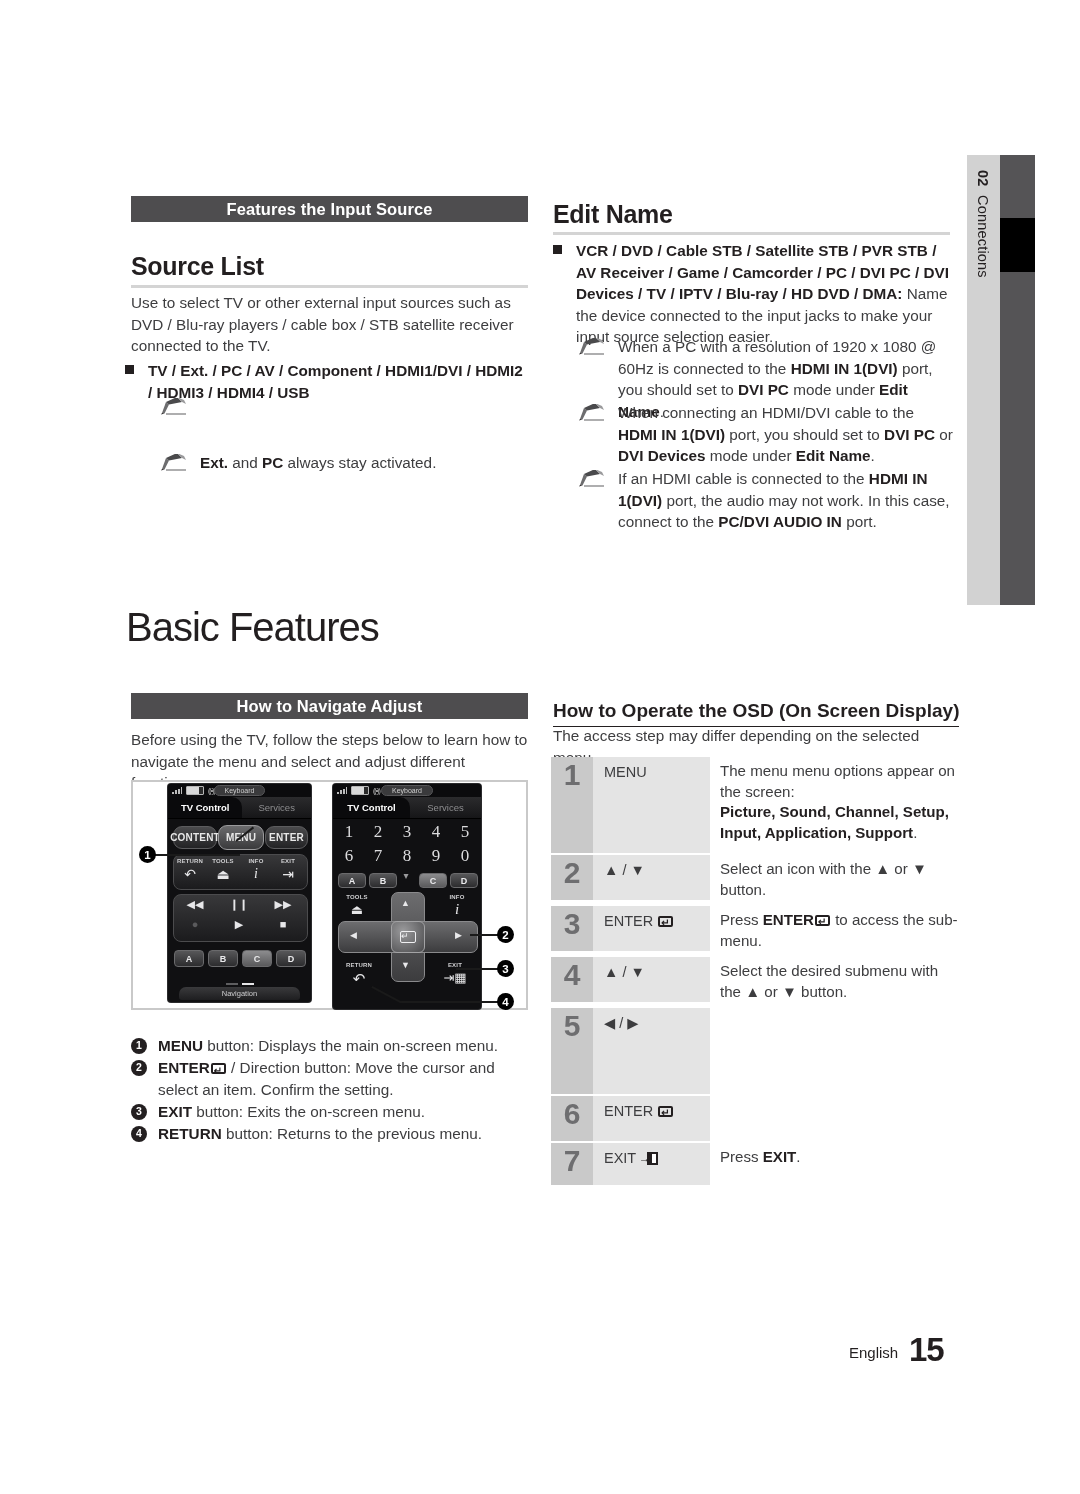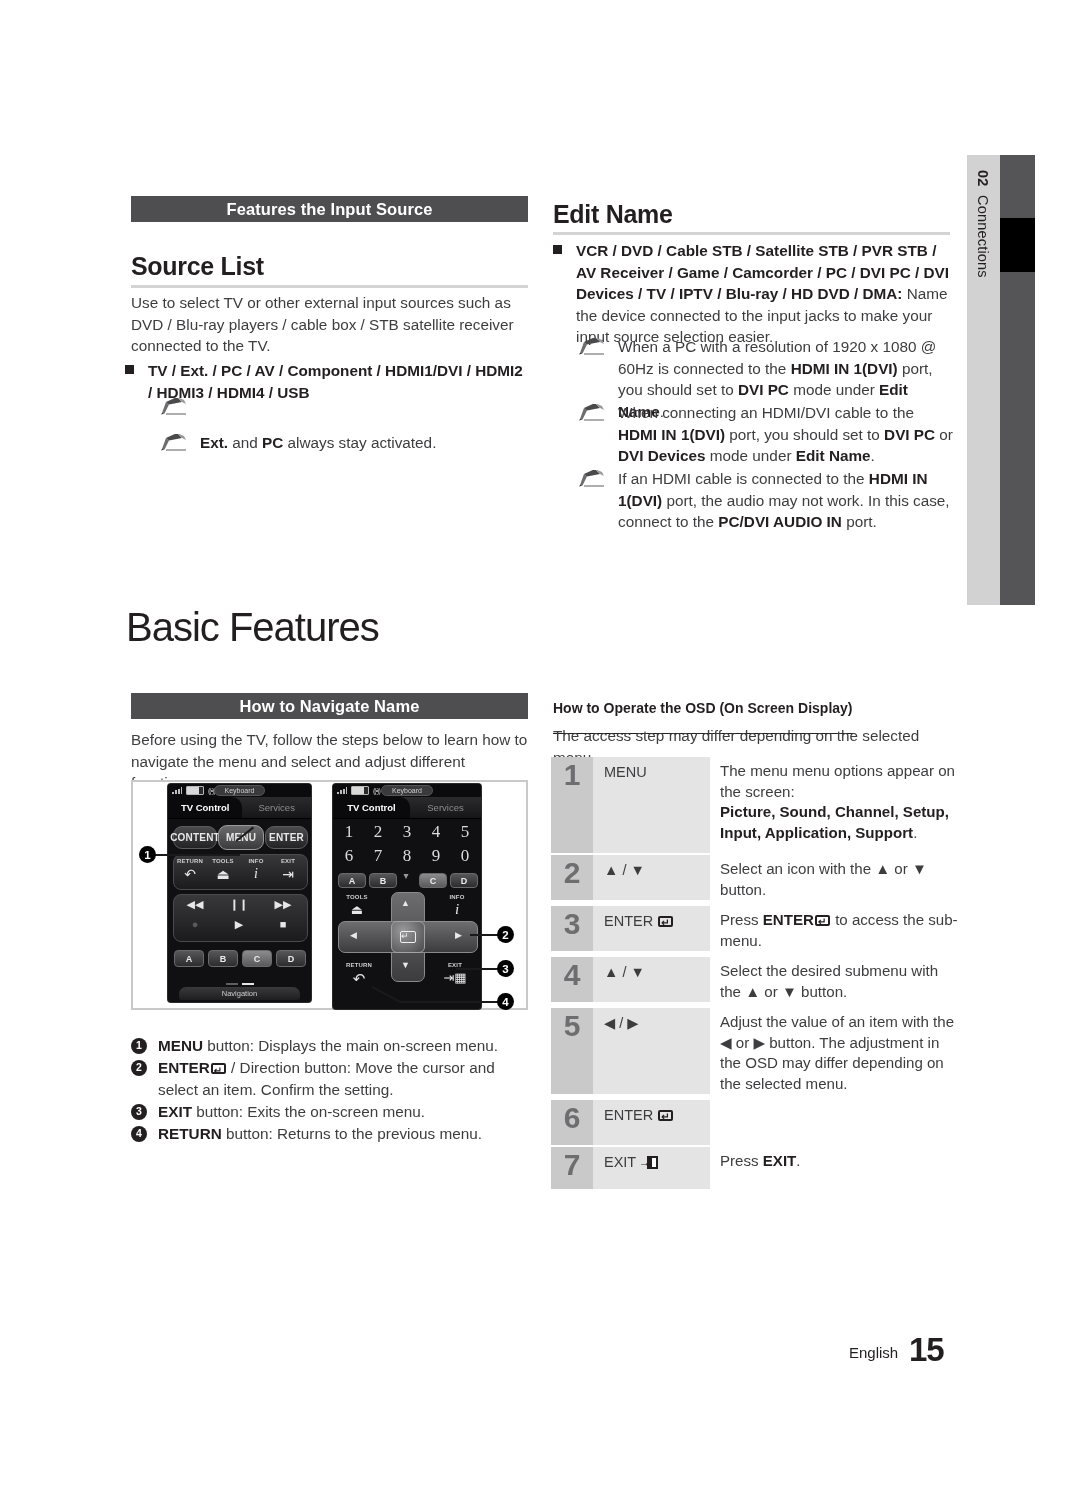--- a/index.html
+++ b/index.html
@@ -290,23 +290,23 @@
     width:16px; height:16px; border-radius:50%;
     background:#231f20; color:#fff; font-size:10.5px; font-weight:bold;
     display:flex; align-items:center; justify-content:center;
   }
   .legend-txt { display:block; margin-left:27px; }
   .legend-txt b { color:#231f20; font-weight:bold; }
 
   
   .sub-h {
     position:absolute;
-    font-size:14px; font-weight:bold; color:#231f20;
+    font-size:19px; font-weight:bold; color:#231f20;
     border-bottom:1.6px solid #231f20;
-    padding-bottom:17px;
+    padding-bottom:4px;
   }
 
   
   .osd {
     position:absolute;
     left:551px; top:757px; width:410px;
   }
   .osd-row { position:relative; display:flex; }
   .osd-n {
     width:42px; min-width:42px;
@@ -402,21 +402,21 @@
   <div class="note" style="left:160px; top:396px; width:370px;">
     <svg class="pencil" viewBox="0 0 28 17">
       <polygon points="2,15 6,4 9,6.5 4.5,15.5" fill="#6d6d6f"></polygon>
       <polygon points="6,4 17,-1 22,4 9,6.5" fill="#4a4a4c"></polygon>
       <polygon points="17,-1 24,2 26,6 22,4" fill="#9a9a9c"></polygon>
       <polygon points="2,15 4.5,15.5 1,16.5" fill="#231f20"></polygon>
       <polyline points="6,16 26,16" stroke="#8b8b8d" stroke-width="1.4" fill="none"></polyline>
     </svg>
   </div>
 
-  <div class="note" style="left:160px; top:432px; width:370px;">
+  <div class="note" style="left:160px; top:452px; width:370px;">
     <svg class="pencil" viewBox="0 0 28 17">
       <polygon points="2,15 6,4 9,6.5 4.5,15.5" fill="#6d6d6f"></polygon>
       <polygon points="6,4 17,-1 22,4 9,6.5" fill="#4a4a4c"></polygon>
       <polygon points="17,-1 24,2 26,6 22,4" fill="#9a9a9c"></polygon>
       <polygon points="2,15 4.5,15.5 1,16.5" fill="#231f20"></polygon>
       <polyline points="6,16 26,16" stroke="#8b8b8d" stroke-width="1.4" fill="none"></polyline>
     </svg>
     <span class="note-txt"><b>Ext.</b> and <b>PC</b> always stay activated.</span>
   </div>
 
@@ -457,21 +457,21 @@
       <polygon points="6,4 17,-1 22,4 9,6.5" fill="#4a4a4c"></polygon>
       <polygon points="17,-1 24,2 26,6 22,4" fill="#9a9a9c"></polygon>
       <polygon points="2,15 4.5,15.5 1,16.5" fill="#231f20"></polygon>
       <polyline points="6,16 26,16" stroke="#8b8b8d" stroke-width="1.4" fill="none"></polyline>
     </svg>
     <span class="note-txt">If an HDMI cable is connected to the <b>HDMI IN 1(DVI)</b> port, the audio may not work. In this case, connect to the <b>PC/DVI AUDIO IN</b> port.</span>
   </div>
 
   <div class="chapter-title" style="left:126px; top:605px;">Basic Features</div>
 
-  <div class="sec-bar" style="left:131px; top:693px; width:397px;">How to Navigate Name</div>
+  <div class="sec-bar" style="left:131px; top:693px; width:397px;">How to Navigate Adjust</div>
 
   <div class="body" style="left:131px; top:729px; width:400px;">Before using the TV, follow the steps below to learn how to navigate the menu and select and adjust different functions.</div>
 
   <div class="fig-box"></div>
 
   <div class="remote" style="left:168px; top:784px; width:143px; height:218px;">
     <div class="rm-statusbar">
       <span class="rm-sig"></span>
       <span class="rm-batt"></span>
       <span class="rm-wifi">((•))</span>
@@ -630,21 +630,20 @@
     <div class="osd-row">
       <div class="osd-n" style="height:45px;">4</div>
       <div class="osd-k" style="height:45px;">▲ / ▼</div>
       <div class="osd-d">Select the desired submenu with the ▲ or ▼ button.</div>
     </div>
     <div class="osd-gap"></div>
 
     <div class="osd-row">
       <div class="osd-n" style="height:86px;">5</div>
       <div class="osd-k" style="height:86px;">◀ / ▶</div>
-      <div class="osd-d">Adjust the value of an item with the ◀ or ▶ button. The adjustment in the OSD may differ depending on the selected menu.</div>
     </div>
     <div class="osd-gap"></div>
 
     <div class="osd-row">
       <div class="osd-n" style="height:45px;">6</div>
       <div class="osd-k" style="height:45px;"><span>ENTER</span> <span class="enter-ico"></span></div>
     </div>
     <div class="osd-gap"></div>
 
     <div class="osd-row">

